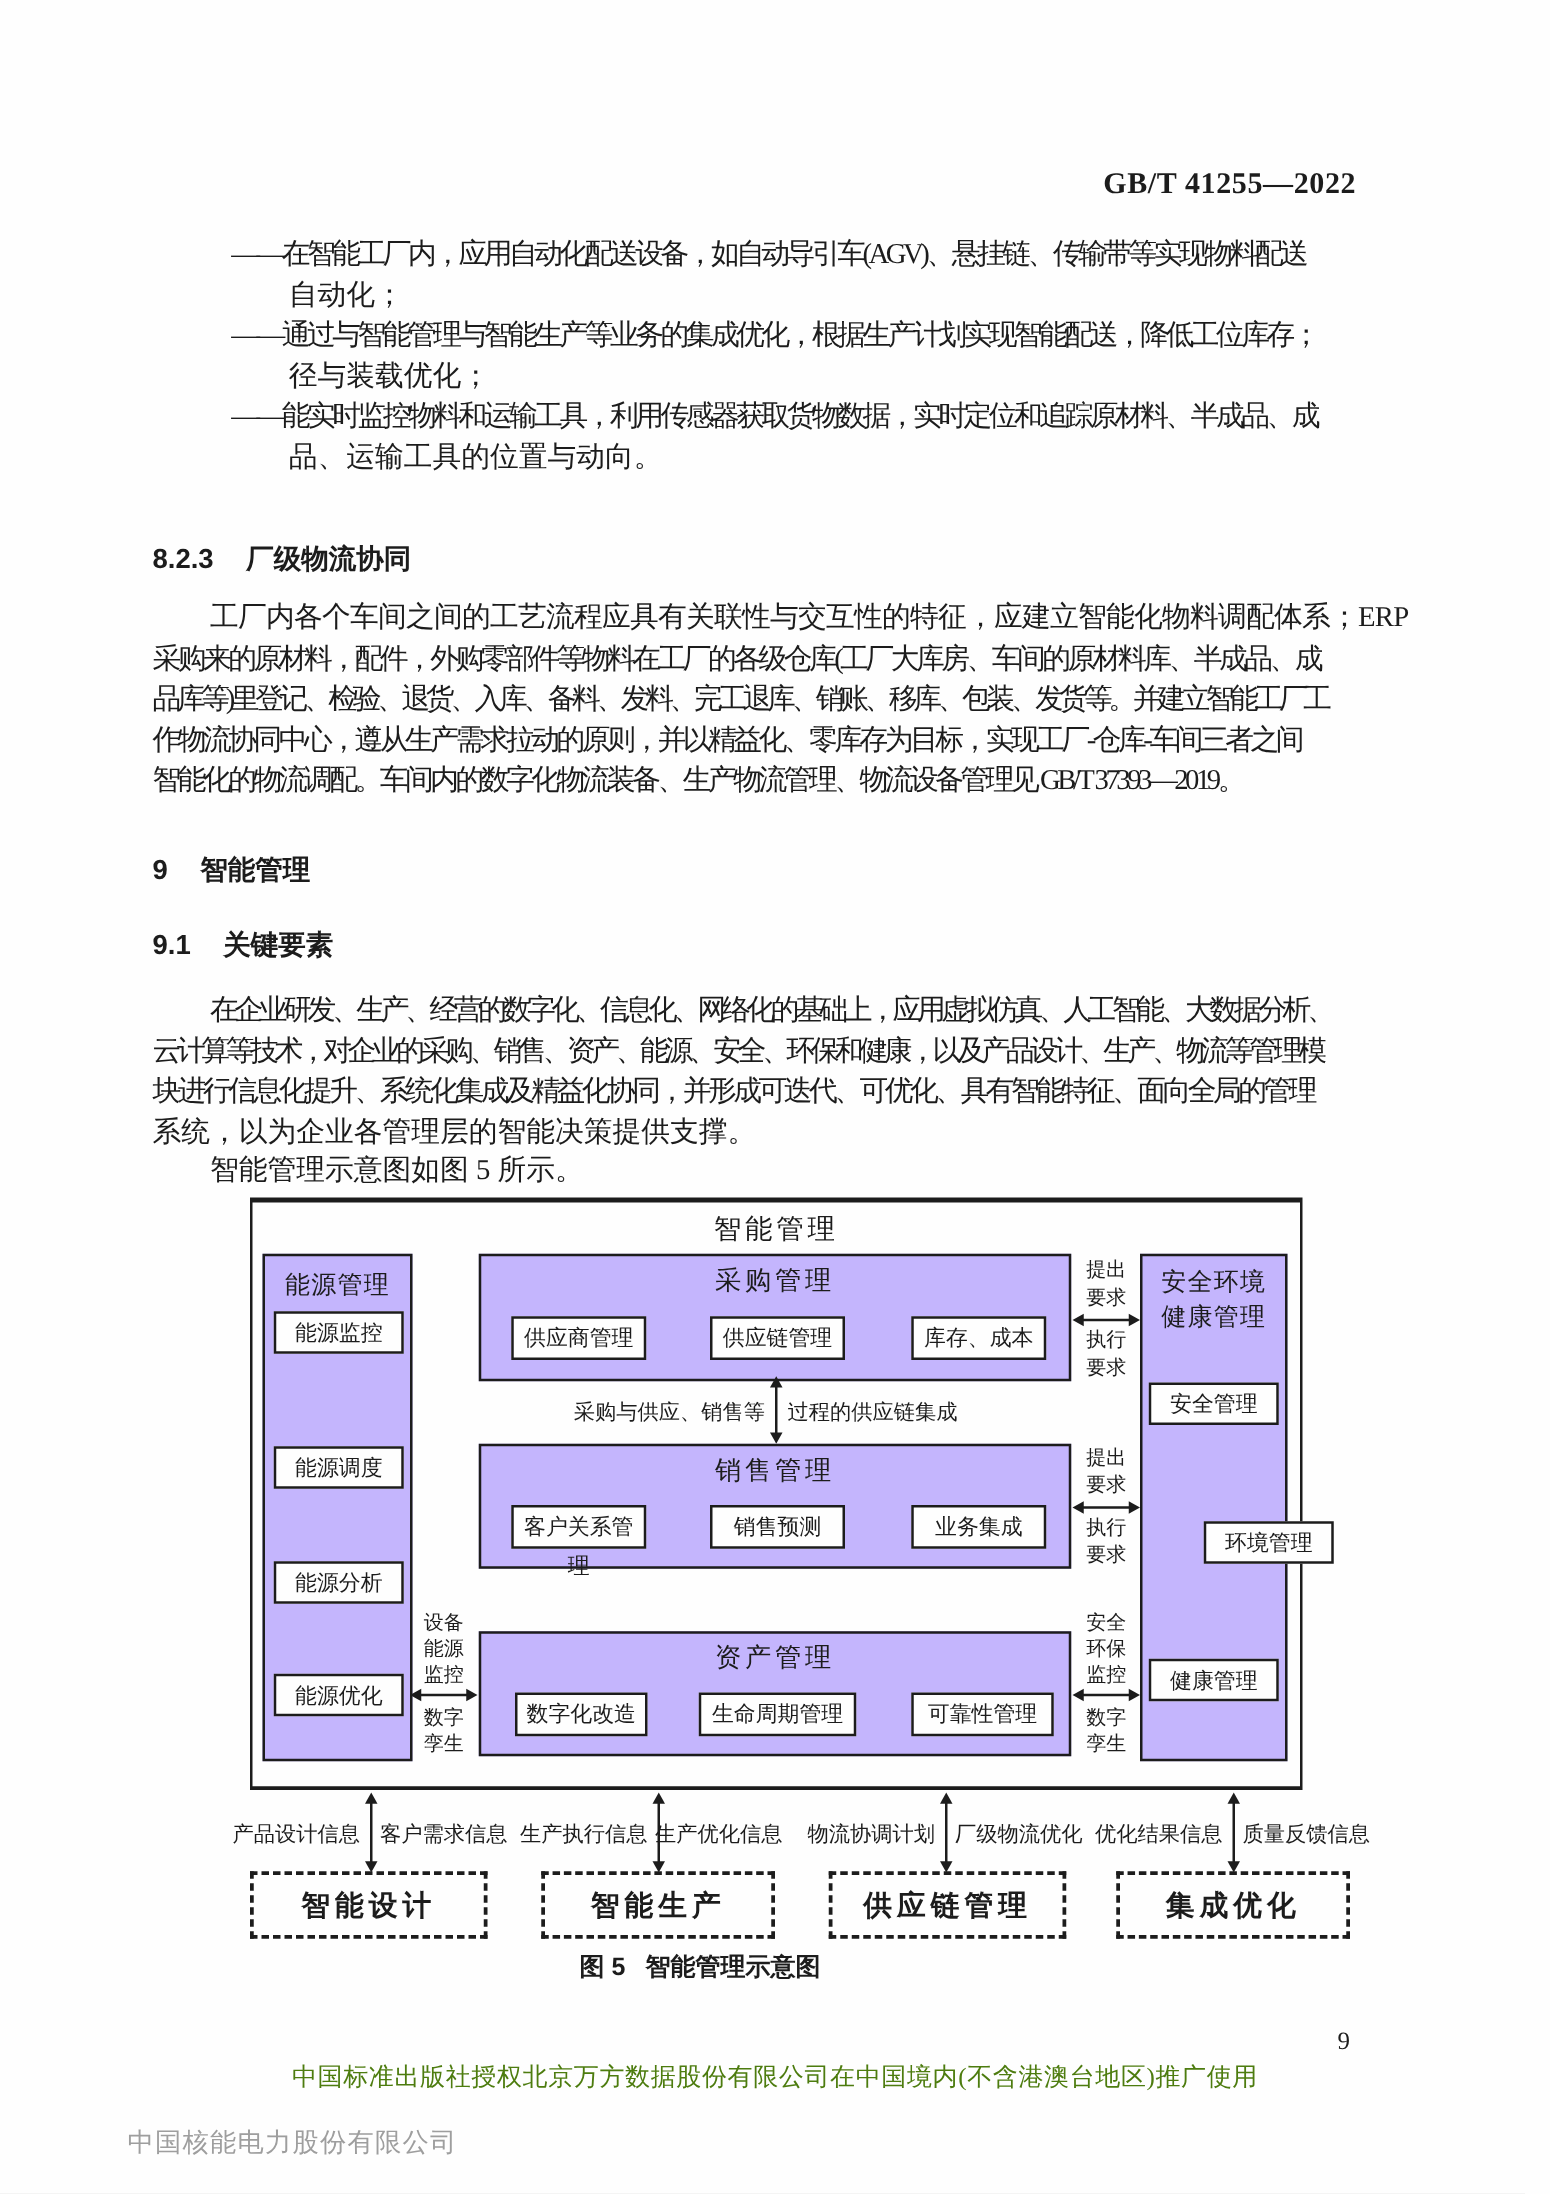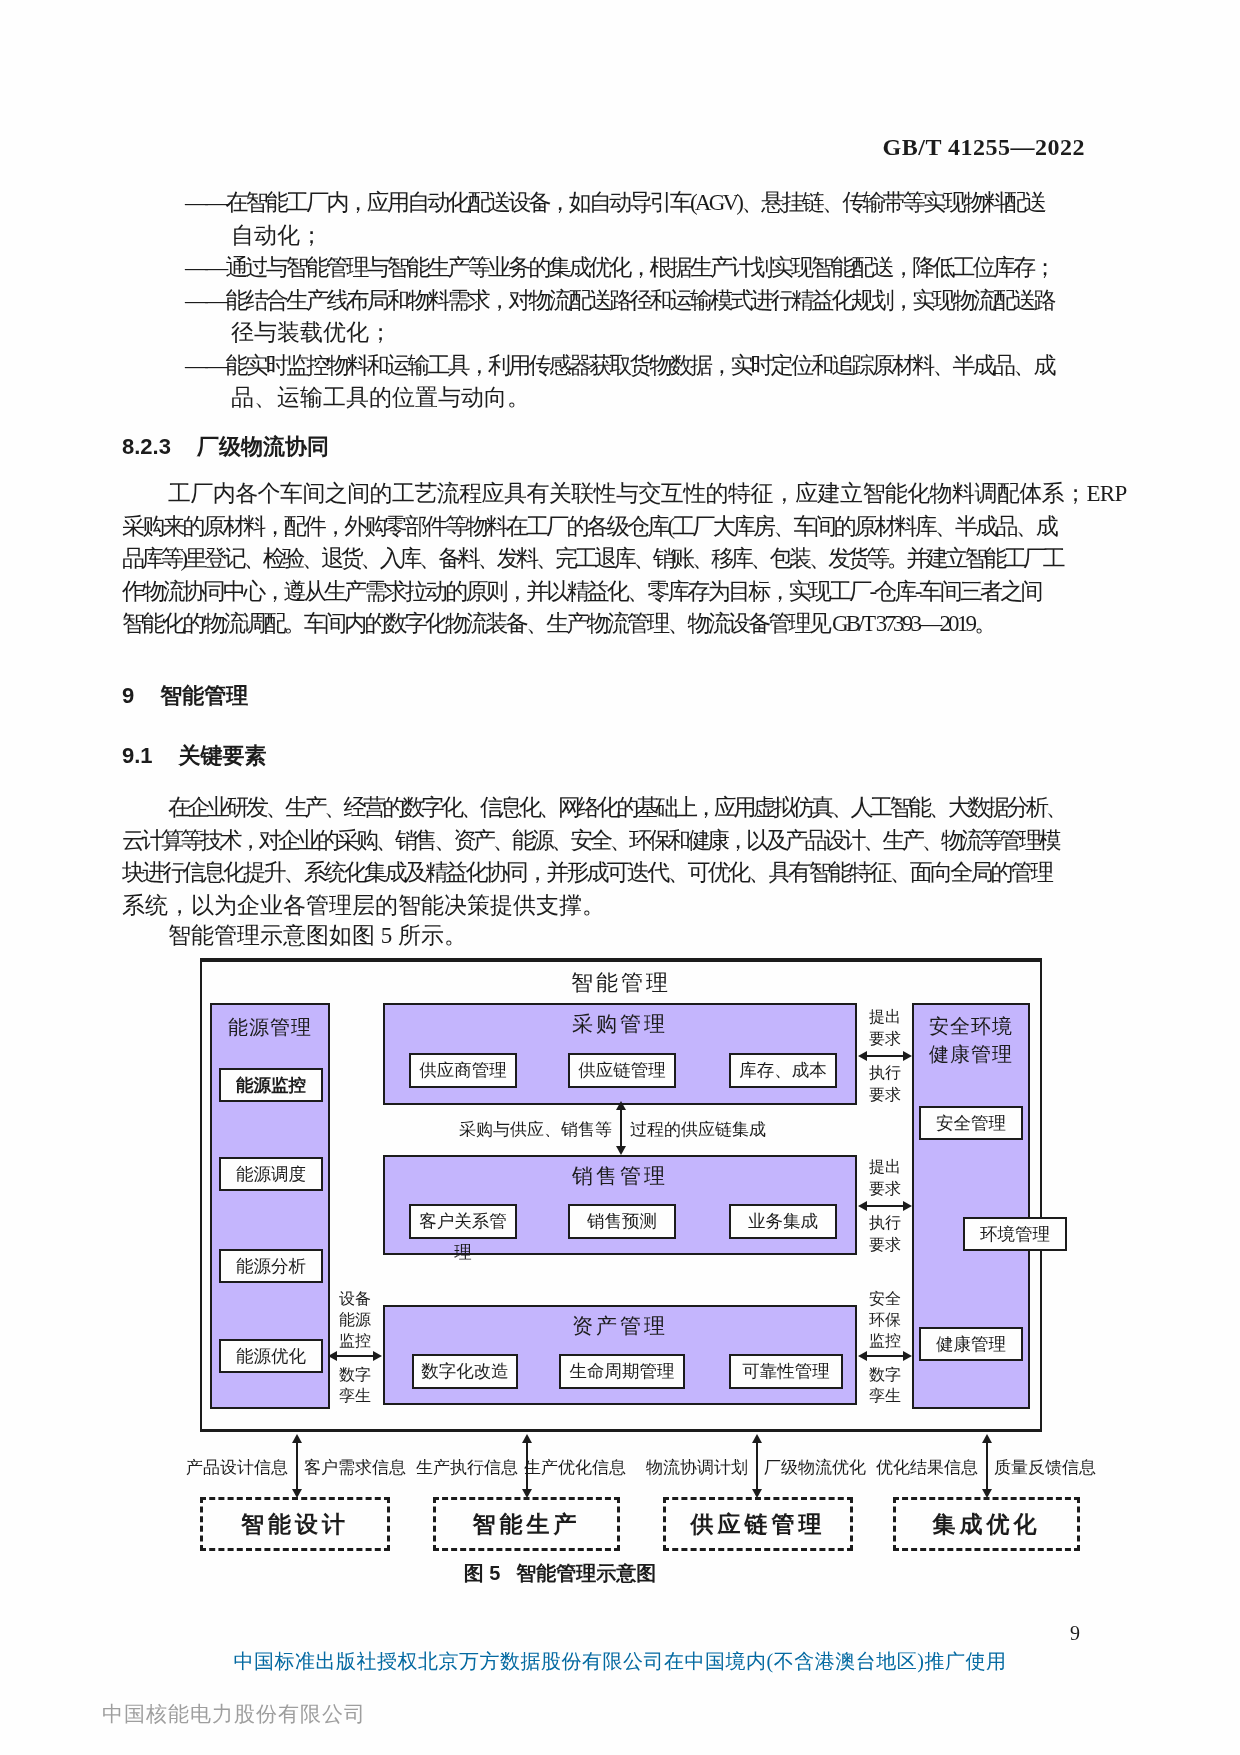--- a/index.html
+++ b/index.html
@@ -29,36 +29,35 @@
   .dbox{border:3px dashed #1c1c1c;text-align:center;font-family:"Liberation Sans",sans-serif;
         font-weight:bold;font-size:23px;letter-spacing:4px;}
   .arrow-h{position:absolute;height:2px;background:#1c1c1c;}
   .arrow-h::before{content:"";position:absolute;left:-8px;top:-4px;border-top:5px solid transparent;border-bottom:5px solid transparent;border-right:9px solid #1c1c1c;}
   .arrow-h::after{content:"";position:absolute;right:-8px;top:-4px;border-top:5px solid transparent;border-bottom:5px solid transparent;border-left:9px solid #1c1c1c;}
   .arrow-v{position:absolute;width:2px;background:#1c1c1c;}
   .arrow-v::before{content:"";position:absolute;top:-8px;left:-4px;border-left:5px solid transparent;border-right:5px solid transparent;border-bottom:9px solid #1c1c1c;}
   .arrow-v::after{content:"";position:absolute;bottom:-8px;left:-4px;border-left:5px solid transparent;border-right:5px solid transparent;border-top:9px solid #1c1c1c;}
   .caption{font-family:"Liberation Sans",sans-serif;font-weight:bold;font-size:20px;text-align:center;white-space:nowrap;}
   .caption .ct{margin-left:16px;}
-  .license{font-size:20px;color:#0369a1;text-align:center;white-space:nowrap;letter-spacing:0.5px;}
+  .license{font-size:20px;color:#4d7c0f;text-align:center;white-space:nowrap;letter-spacing:0.5px;}
   .wmark{font-size:21px;color:#9e9e9e;white-space:nowrap;letter-spacing:1px;}
   .pageno{font-size:20px;}
 </style>
 </head>
 <body>
 
 <div class="page">
 
   <div class="abs hdr" style="left:740px;top:134px;width:345px;text-align:right;">GB/T 41255—2022</div>
 
   <div class="abs" style="left:122px;top:187px;width:1000px;">
     <div class="bline b-first t2">——在智能工厂内，应用自动化配送设备，如自动导引车(AGV)、悬挂链、传输带等实现物料配送</div>
     <div class="bline b-cont">自动化；</div>
     <div class="bline b-first t2">——通过与智能管理与智能生产等业务的集成优化，根据生产计划实现智能配送，降低工位库存；</div>
-    <div class="bline b-first t2">——能结合生产线布局和物料需求，对物流配送路径和运输模式进行精益化规划，实现物流配送路</div>
     <div class="bline b-cont">径与装载优化；</div>
     <div class="bline b-first t2">——能实时监控物料和运输工具，利用传感器获取货物数据，实时定位和追踪原材料、半成品、成</div>
     <div class="bline b-cont">品、运输工具的位置与动向。</div>
   </div>
 
   <div class="abs heading" style="left:122px;top:432px;">
     <span>8.2.3</span><span class="ht">厂级物流协同</span>
   </div>
 
   <div class="abs" style="left:122px;top:478px;width:1000px;">
@@ -84,21 +83,21 @@
     <div class="bline">系统，以为企业各管理层的智能决策提供支撑。</div>
   </div>
   <div class="abs bline p-ind" style="left:122px;top:920px;width:1000px;">智能管理示意图如图 5 所示。</div>
 
   <div class="abs obox" style="left:200px;top:958px;width:838px;height:467px;">
     <div class="gtitle" style="top:6px;font-size:22px;">智能管理</div>
   </div>
 
   <div class="abs gbox" style="left:210px;top:1003px;width:116px;height:402px;">
     <div class="coltitle" style="top:9px;">能源管理</div>
-    <div class="sbox abs" style="left:7px;top:63px;width:100px;height:30px;line-height:30px;font-weight:bold;">能源监控</div>
+    <div class="sbox abs" style="left:7px;top:44px;width:100px;height:30px;line-height:30px;">能源监控</div>
     <div class="sbox abs" style="left:7px;top:152px;width:100px;height:30px;line-height:30px;">能源调度</div>
     <div class="sbox abs" style="left:7px;top:244px;width:100px;height:30px;line-height:30px;">能源分析</div>
     <div class="sbox abs" style="left:7px;top:334px;width:100px;height:30px;line-height:30px;">能源优化</div>
   </div>
 
   <div class="abs gbox" style="left:383px;top:1003px;width:470px;height:98px;">
     <div class="gtitle" style="top:5px;">采购管理</div>
     <div class="sbox abs" style="left:24px;top:48px;width:104px;height:31px;line-height:31px;">供应商管理</div>
     <div class="sbox abs" style="left:183px;top:48px;width:104px;height:31px;line-height:31px;">供应链管理</div>
     <div class="sbox abs" style="left:344px;top:48px;width:104px;height:31px;line-height:31px;">库存、成本</div>

